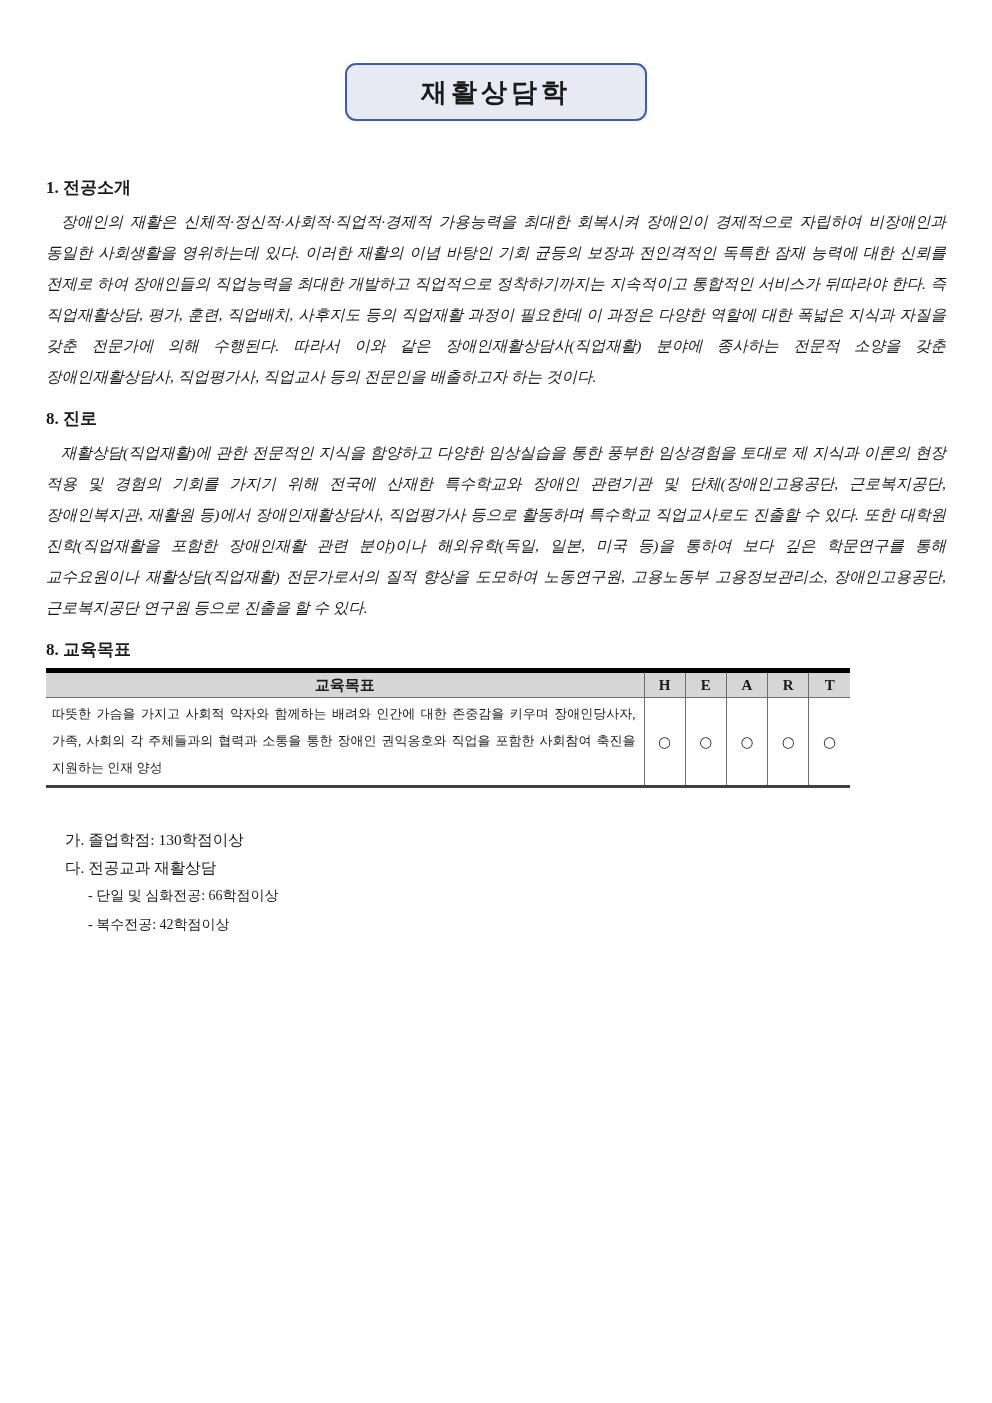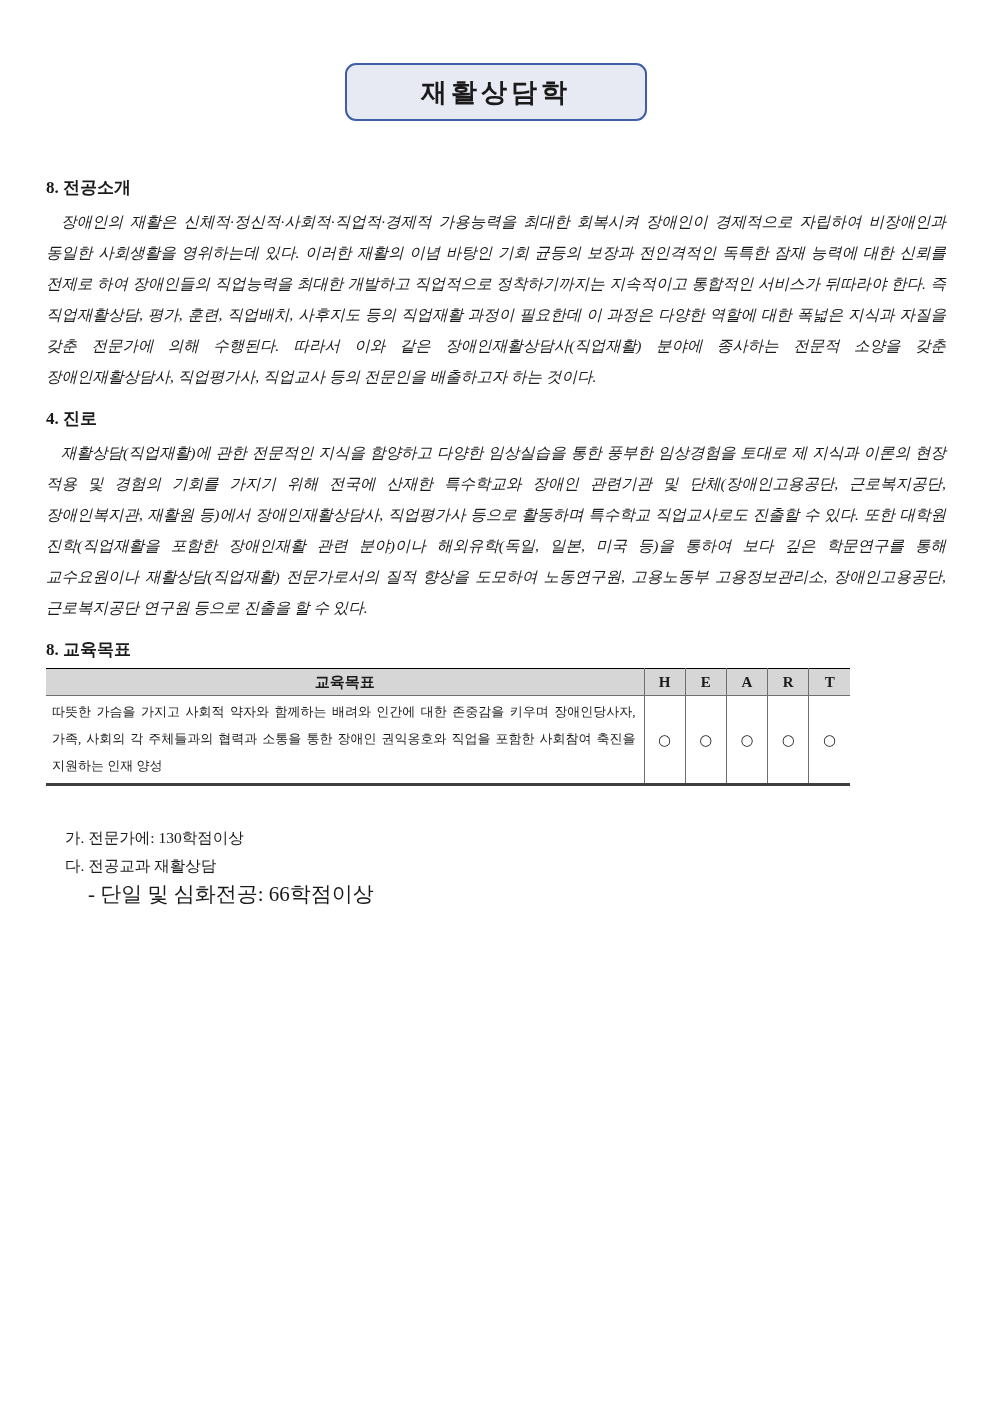--- a/index.html
+++ b/index.html
@@ -27,21 +27,21 @@
     font-size:17px;font-weight:bold;margin:0 0 7px 0;line-height:22px;
   }
   .body-paragraph{
     margin:0 0 13px 0;font-size:15.5px;line-height:31px;
     text-align:justify;text-indent:15px;word-break:keep-all;font-style:italic;
   }
   .section{margin-bottom:16px;}
   .section-goals{margin-bottom:38px;}
   .goals-table{
     width:804px;border-collapse:collapse;table-layout:fixed;
-    border-top:1px solid #000000;border-bottom:3px solid #3f3f3f;
+    border-top:5px solid #000000;border-bottom:3px solid #3f3f3f;
     font-size:14.5px;margin-top:3px;
   }
   .goals-table col.goal-col{width:598px;}
   .goals-table col.letter-col{width:41.2px;}
   .goals-table th{
     background:var(--table-header-bg);
     border-bottom:1px solid #6e6e6e;
     font-weight:bold;height:27px;text-align:center;padding:0;
     font-size:15px;
   }
@@ -50,39 +50,39 @@
   .goals-table td{vertical-align:middle;padding:0;}
   .goal-cell{
     text-align:justify;line-height:27px;padding:2px 8px 4px 6px !important;
     word-break:keep-all;font-size:13px;
   }
   .mark-cell{
     text-align:center;font-size:15px;
     font-family:"DejaVu Sans","Liberation Sans",sans-serif;color:#1a1a1a;
   }
   .curriculum-item{font-size:15.5px;line-height:28px;padding-left:19px;word-break:keep-all;}
-  .curriculum-subitem{font-size:21px;line-height:28.5px;padding-left:42px;word-break:keep-all;}
+  .curriculum-subitem{font-size:14px;line-height:28.5px;padding-left:42px;word-break:keep-all;}
   .section-curriculum .section-heading{margin-bottom:4px;}
 </style>
 </head>
 <body>
 
 <div class="page">
 
   <div class="title-box">
     <span class="title-text">재활상담학</span>
   </div>
 
   <div class="section section-intro">
-    <h2 class="section-heading">8. 전공소개</h2>
+    <h2 class="section-heading">1. 전공소개</h2>
     <p class="body-paragraph">장애인의 재활은 신체적·정신적·사회적·직업적·경제적 가용능력을 최대한 회복시켜 장애인이 경제적으로 자립하여 비장애인과 동일한 사회생활을 영위하는데 있다. 이러한 재활의 이념 바탕인 기회 균등의 보장과 전인격적인 독특한 잠재 능력에 대한 신뢰를 전제로 하여 장애인들의 직업능력을 최대한 개발하고 직업적으로 정착하기까지는 지속적이고 통합적인 서비스가 뒤따라야 한다. 즉 직업재활상담, 평가, 훈련, 직업배치, 사후지도 등의 직업재활 과정이 필요한데 이 과정은 다양한 역할에 대한 폭넓은 지식과 자질을 갖춘 전문가에 의해 수행된다. 따라서 이와 같은 장애인재활상담사(직업재활) 분야에 종사하는 전문적 소양을 갖춘 장애인재활상담사, 직업평가사, 직업교사 등의 전문인을 배출하고자 하는 것이다.</p>
   </div>
 
   <div class="section section-career">
-    <h2 class="section-heading">4. 진로</h2>
+    <h2 class="section-heading">8. 진로</h2>
     <p class="body-paragraph">재활상담(직업재활)에 관한 전문적인 지식을 함양하고 다양한 임상실습을 통한 풍부한 임상경험을 토대로 제 지식과 이론의 현장 적용 및 경험의 기회를 가지기 위해 전국에 산재한 특수학교와 장애인 관련기관 및 단체(장애인고용공단, 근로복지공단, 장애인복지관, 재활원 등)에서 장애인재활상담사, 직업평가사 등으로 활동하며 특수학교 직업교사로도 진출할 수 있다. 또한 대학원 진학(직업재활을 포함한 장애인재활 관련 분야)이나 해외유학(독일, 일본, 미국 등)을 통하여 보다 깊은 학문연구를 통해 교수요원이나 재활상담(직업재활) 전문가로서의 질적 향상을 도모하여 노동연구원, 고용노동부 고용정보관리소, 장애인고용공단, 근로복지공단 연구원 등으로 진출을 할 수 있다.</p>
   </div>
 
   <div class="section section-goals">
     <h2 class="section-heading">8. 교육목표</h2>
     <table class="goals-table">
       <colgroup>
         <col class="goal-col">
         <col class="letter-col">
         <col class="letter-col">
@@ -107,18 +107,19 @@
           <td class="mark-cell">○</td>
           <td class="mark-cell">○</td>
           <td class="mark-cell">○</td>
           <td class="mark-cell">○</td>
         </tr>
       </tbody>
     </table>
   </div>
 
   <div class="section section-curriculum">
-    <div class="curriculum-item">가. 전문가에: 130학점이상</div>
+    <div class="curriculum-item">가. 졸업학점: 130학점이상</div>
     <div class="curriculum-item">다. 전공교과 재활상담</div>
     <div class="curriculum-subitem">- 단일 및 심화전공: 66학점이상</div>
+    <div class="curriculum-subitem">- 복수전공: 42학점이상</div>
   </div>
 
 </div>
 
 </body></html>

